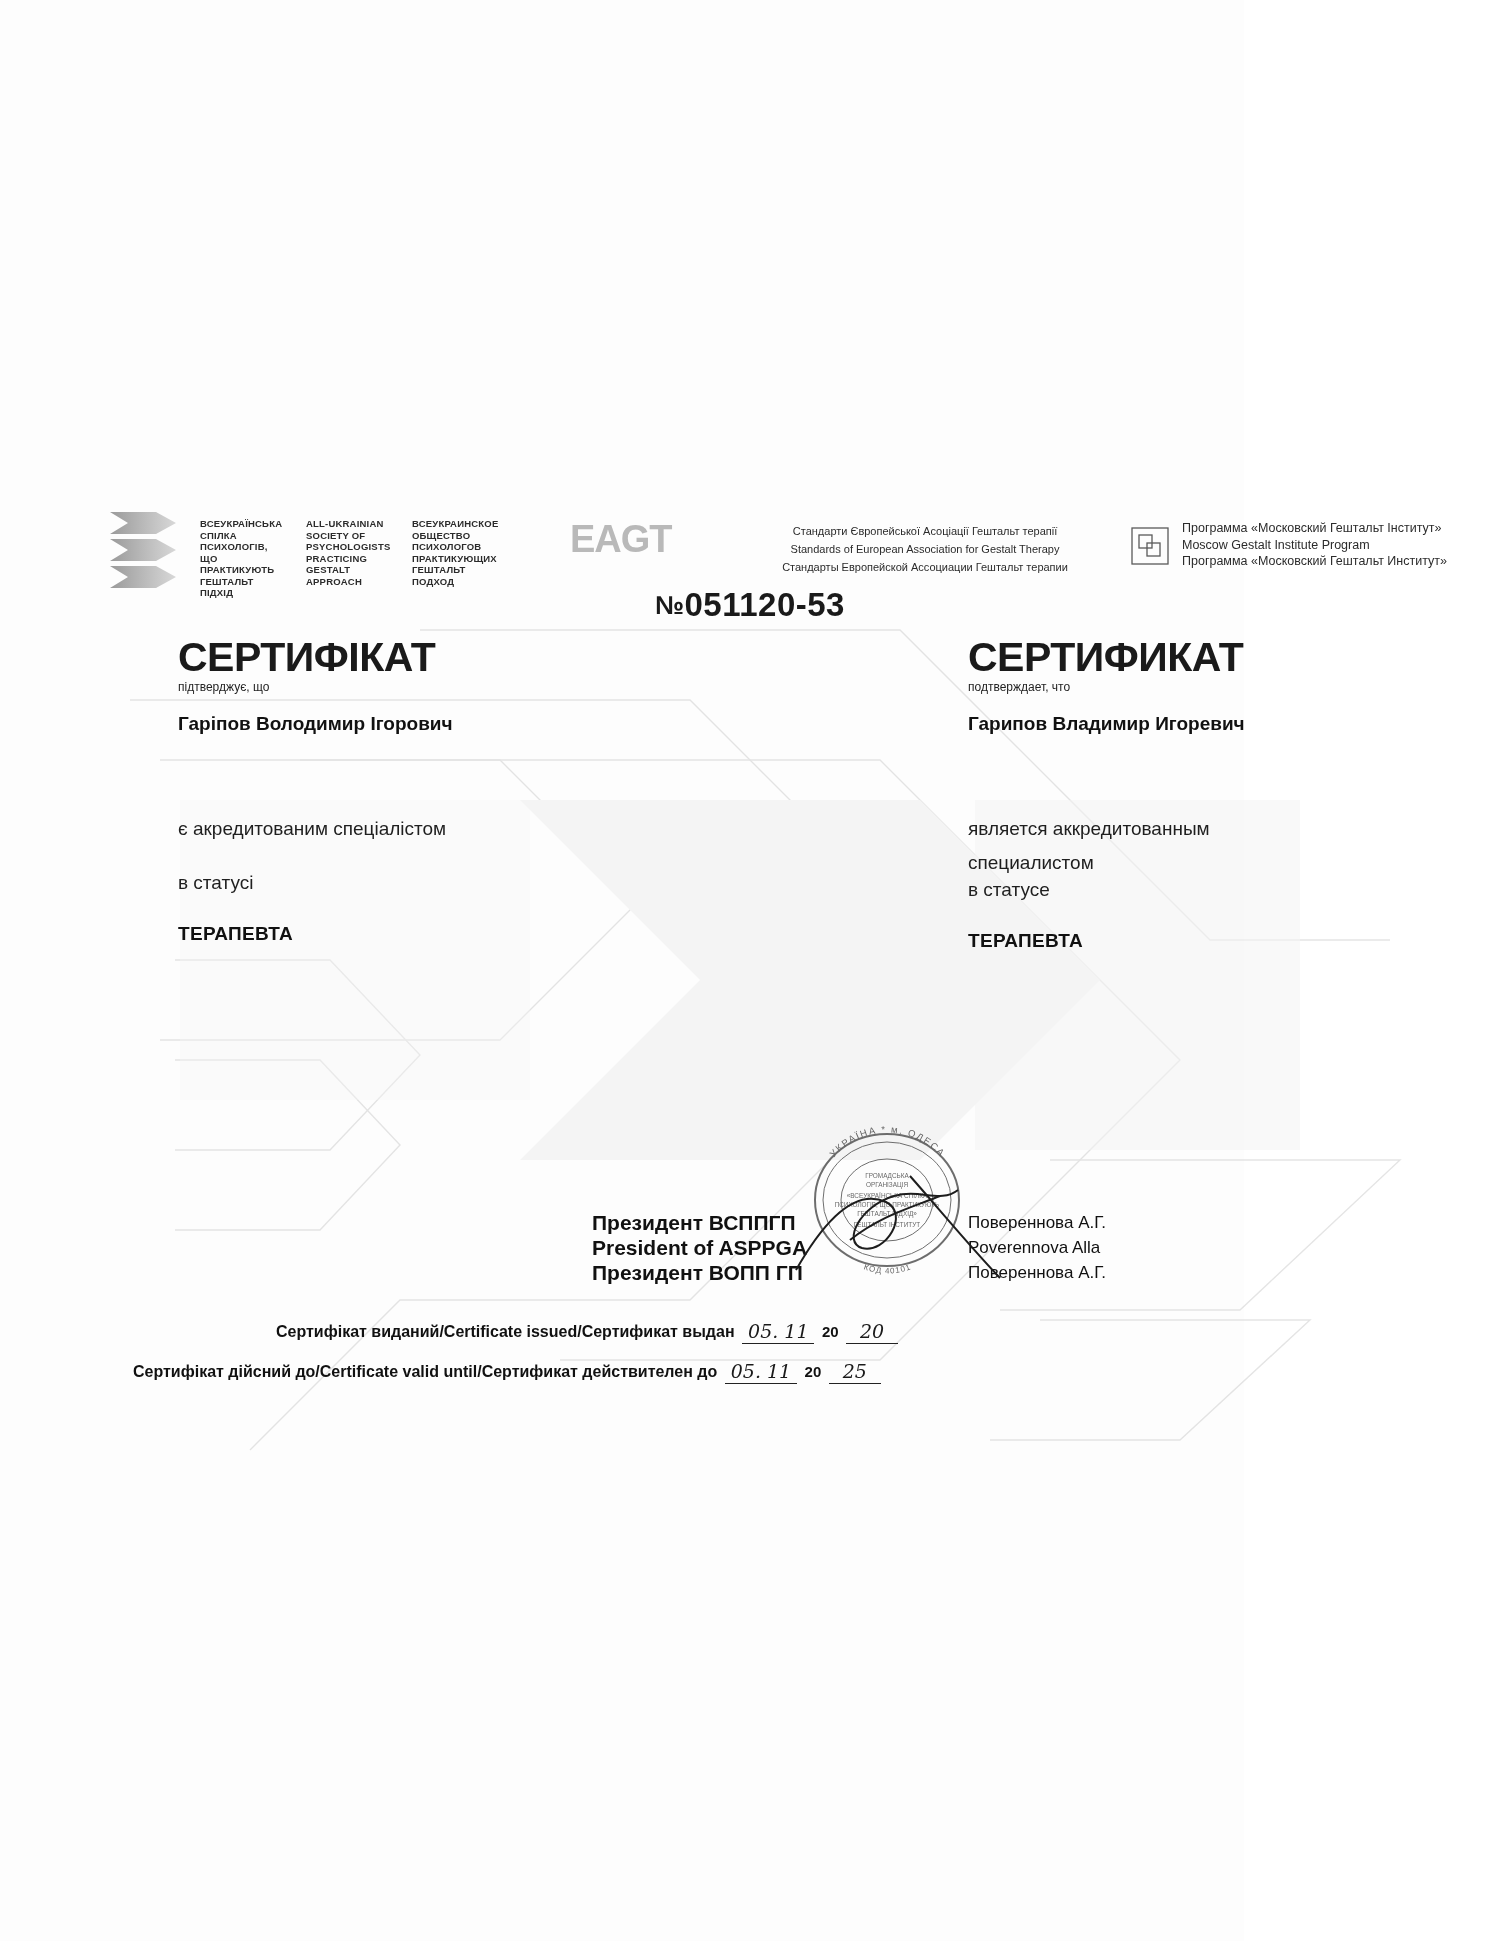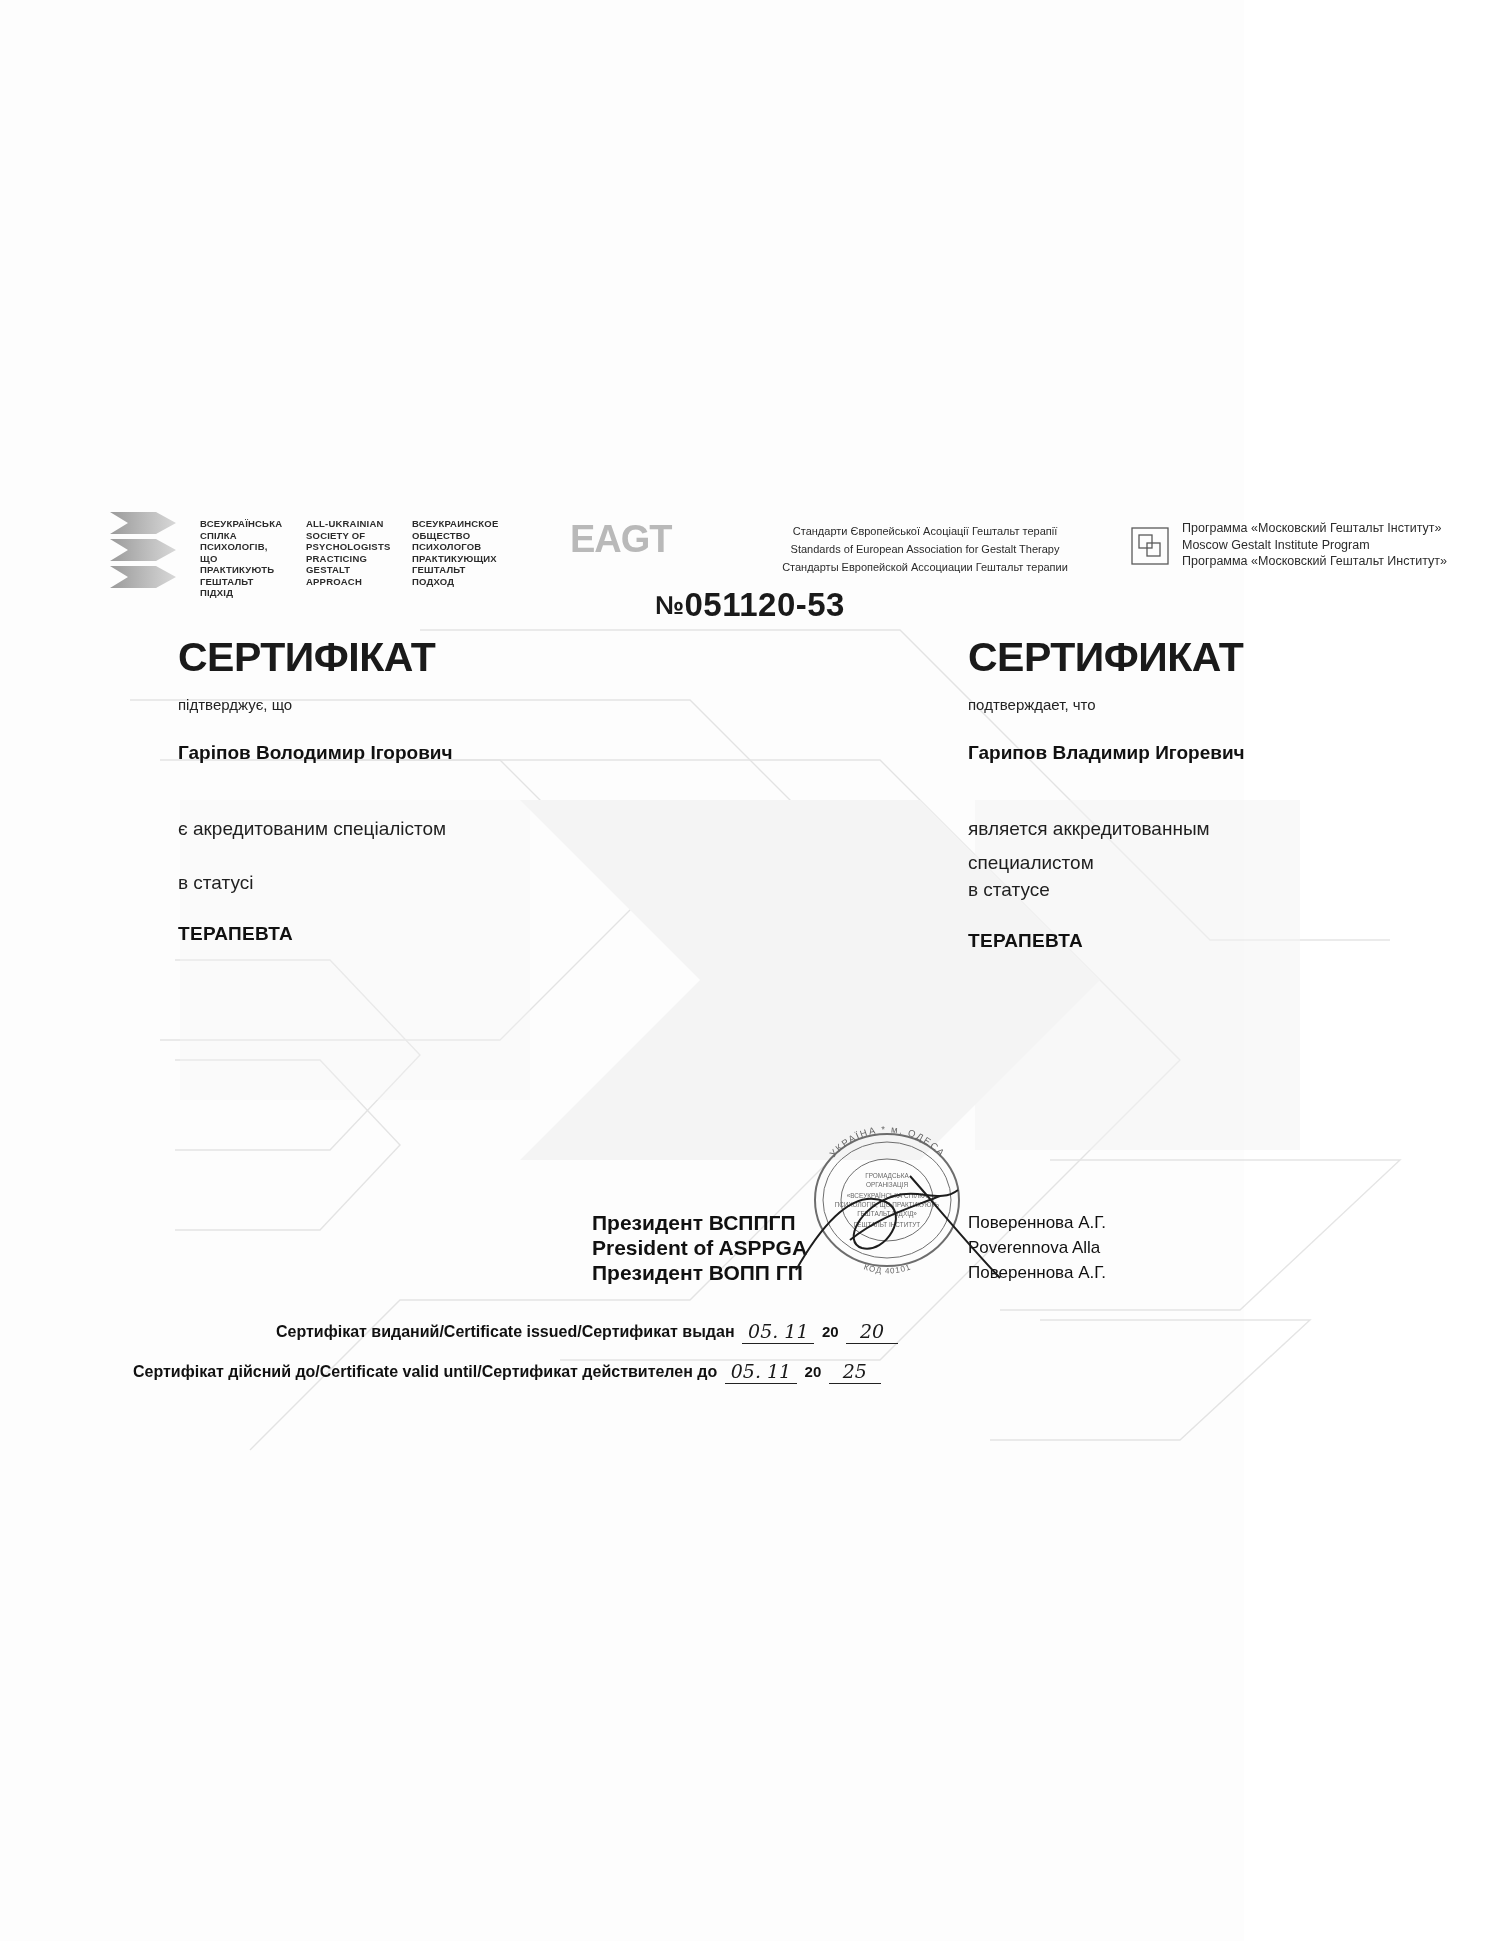--- a/index.html
+++ b/index.html
@@ -134,28 +134,28 @@
   .col-ru { left: 968px; top: 635px; width: 400px; }
 
   .big-title {
     font-size: 41px;
     font-weight: bold;
     letter-spacing: -.5px;
     line-height: 44px;
     margin: 0;
   }
   .sub-confirm {
-    font-size: 15px;
-    margin-top: 17px;
+    font-size: 12px;
+    margin-top: 1px;
     color: #232323;
   }
   .person-name {
     font-size: 19px;
     font-weight: bold;
-    margin-top: 29px;
+    margin-top: 19px;
     color: #111;
   }
 
   
   .body-block { position: absolute; z-index: 3; }
   .body-ua { left: 178px; top: 815px; width: 360px; }
   .body-en { left: 578px; top: 815px; width: 360px; }
   .body-ru { left: 968px; top: 815px; width: 330px; }
 
   .body-line {

